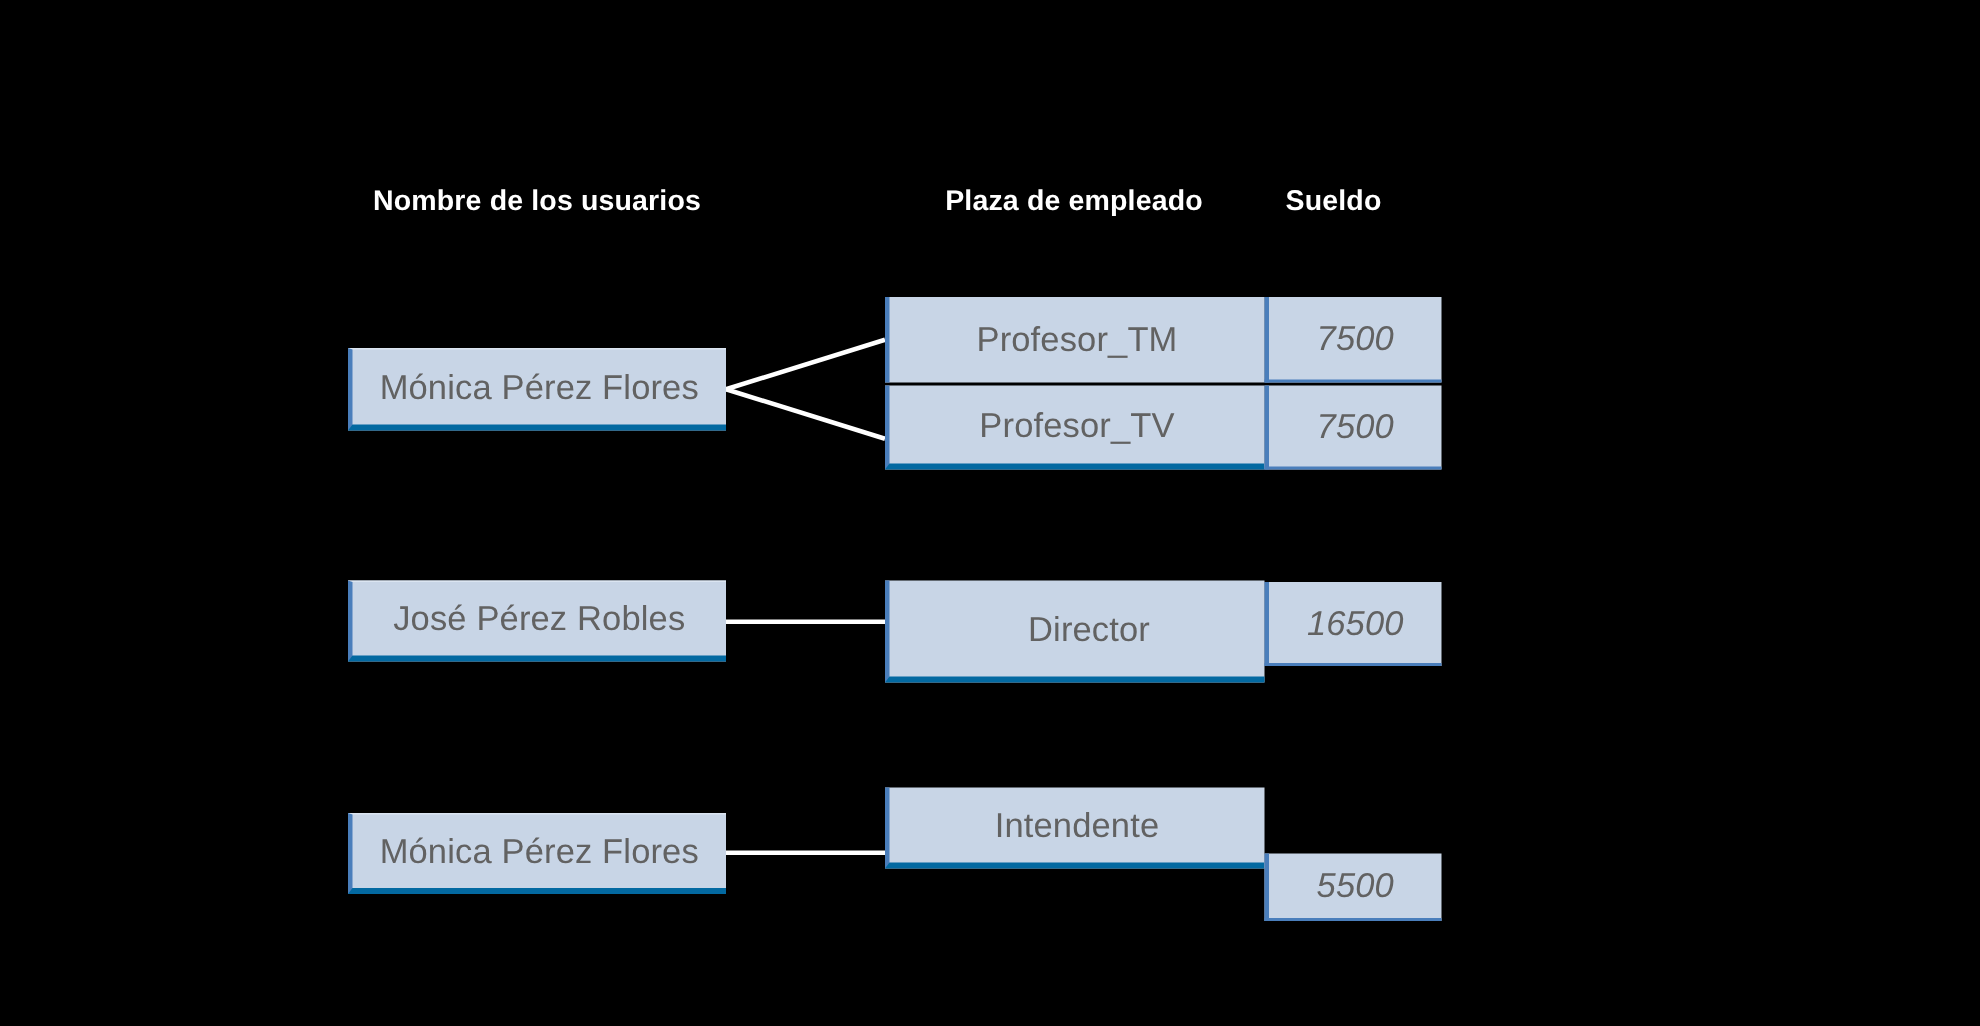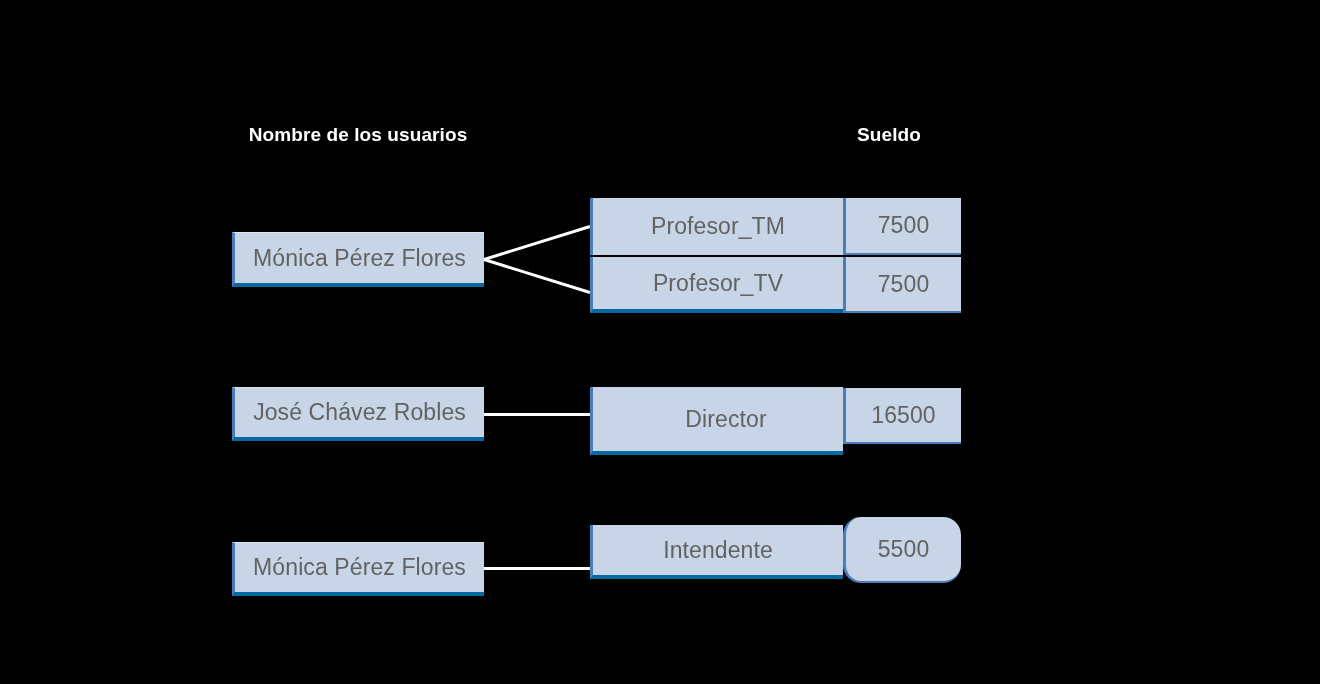--- a/index.html
+++ b/index.html
@@ -40,20 +40,21 @@
     justify-content: center;
     box-sizing: border-box;
     white-space: nowrap;
     letter-spacing: 0.1px;
   }
   .box.accent-left {
     border-left: 3px solid #4a7ebb;
   }
   .box.accent-bottom {
     border-bottom: 2px solid #4a7ebb;
+    font-style: italic;
   }
   .box.hairline-top {
     border-top: 1px solid #dbe5f1;
   }
   .box.hairline-bottom {
     border-bottom: 4px solid #0369a1;
   }
 
   
   .connector {
@@ -67,43 +68,44 @@
   .col-name  { left: 232px; width: 252px; }
   .col-plaza { left: 590px; width: 253px; }
   .col-money { left: 843px; width: 118px; }
 </style>
 </head>
 <body>
 
 <div id="canvas">
 
   <div class="col-header" id="hdr-nombre">Nombre de los usuarios</div>
+  <div class="col-header" id="hdr-plaza">Plaza de empleado</div>
   <div class="col-header" id="hdr-sueldo">Sueldo</div>
 
   <div class="connector" style="left:484px; top:257.5px; width:111px;
               transform: rotate(-17.3deg);"></div>
 
   <div class="connector" style="left:484px; top:257.5px; width:111px;
               transform: rotate(17.3deg);"></div>
 
   <div class="box col-name accent-left hairline-top hairline-bottom" style="top:232px; height:55px;">Mónica Pérez Flores</div>
 
   <div class="box col-plaza accent-left" style="top:198px; height:57px;">Profesor_TM</div>
   <div class="box col-money accent-left accent-bottom" style="top:198px; height:57px;">7500</div>
 
   <div class="box col-plaza accent-left hairline-bottom" style="top:257px; height:56px;">Profesor_TV</div>
   <div class="box col-money accent-left accent-bottom" style="top:257px; height:56px;">7500</div>
 
   <div class="connector" style="left:484px; top:413px; width:107px;"></div>
 
-  <div class="box col-name accent-left hairline-top hairline-bottom" style="top:387px; height:54px;">José Chávez Robles</div>
+  <div class="box col-name accent-left hairline-top hairline-bottom" style="top:387px; height:54px;">José Pérez Robles</div>
 
   <div class="box col-plaza accent-left hairline-bottom" style="top:387px; height:68px;padding-left:16px;">Director</div>
   <div class="box col-money accent-left accent-bottom" style="top:388px; height:56px;">16500</div>
 
   <div class="connector" style="left:484px; top:567px; width:107px;"></div>
 
   <div class="box col-name accent-left hairline-top hairline-bottom" style="top:542px; height:54px;">Mónica Pérez Flores</div>
 
   <div class="box col-plaza accent-left hairline-bottom" style="top:525px; height:54px;">Intendente</div>
-  <div class="box col-money accent-left accent-bottom" style="top:517px; height:66px;border-radius:18px;">5500</div>
+  <div class="box col-money accent-left accent-bottom" style="top:569px; height:45px;">5500</div>
 
 </div>
 
 </body></html>

